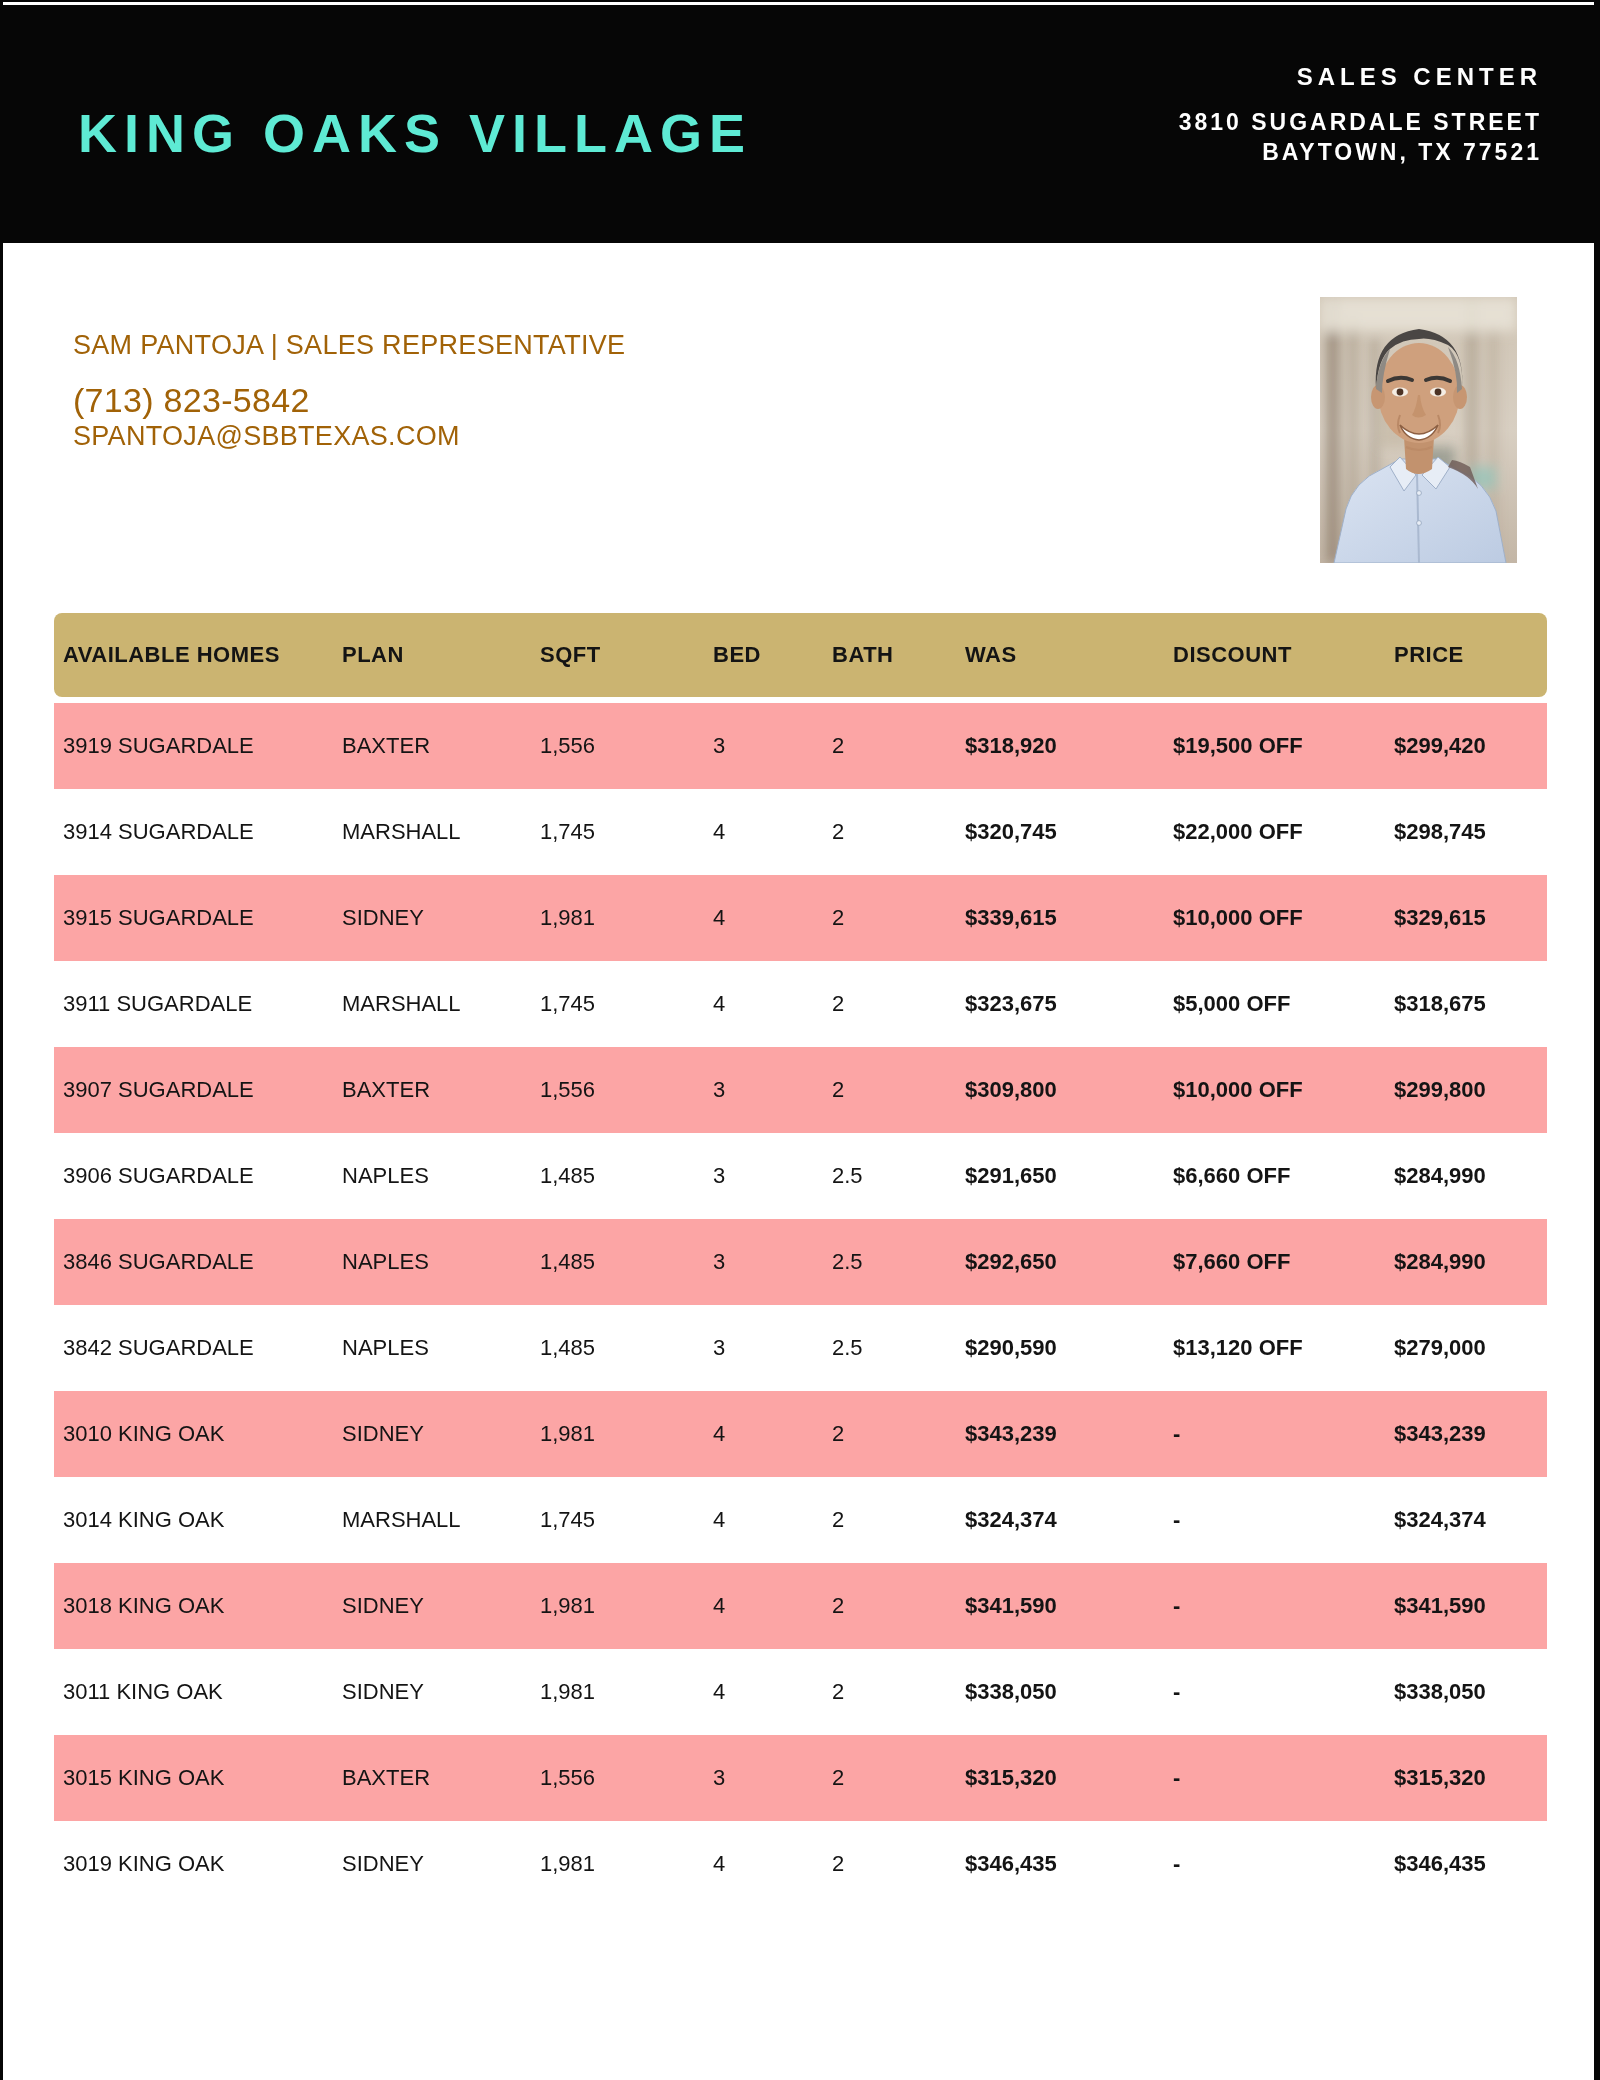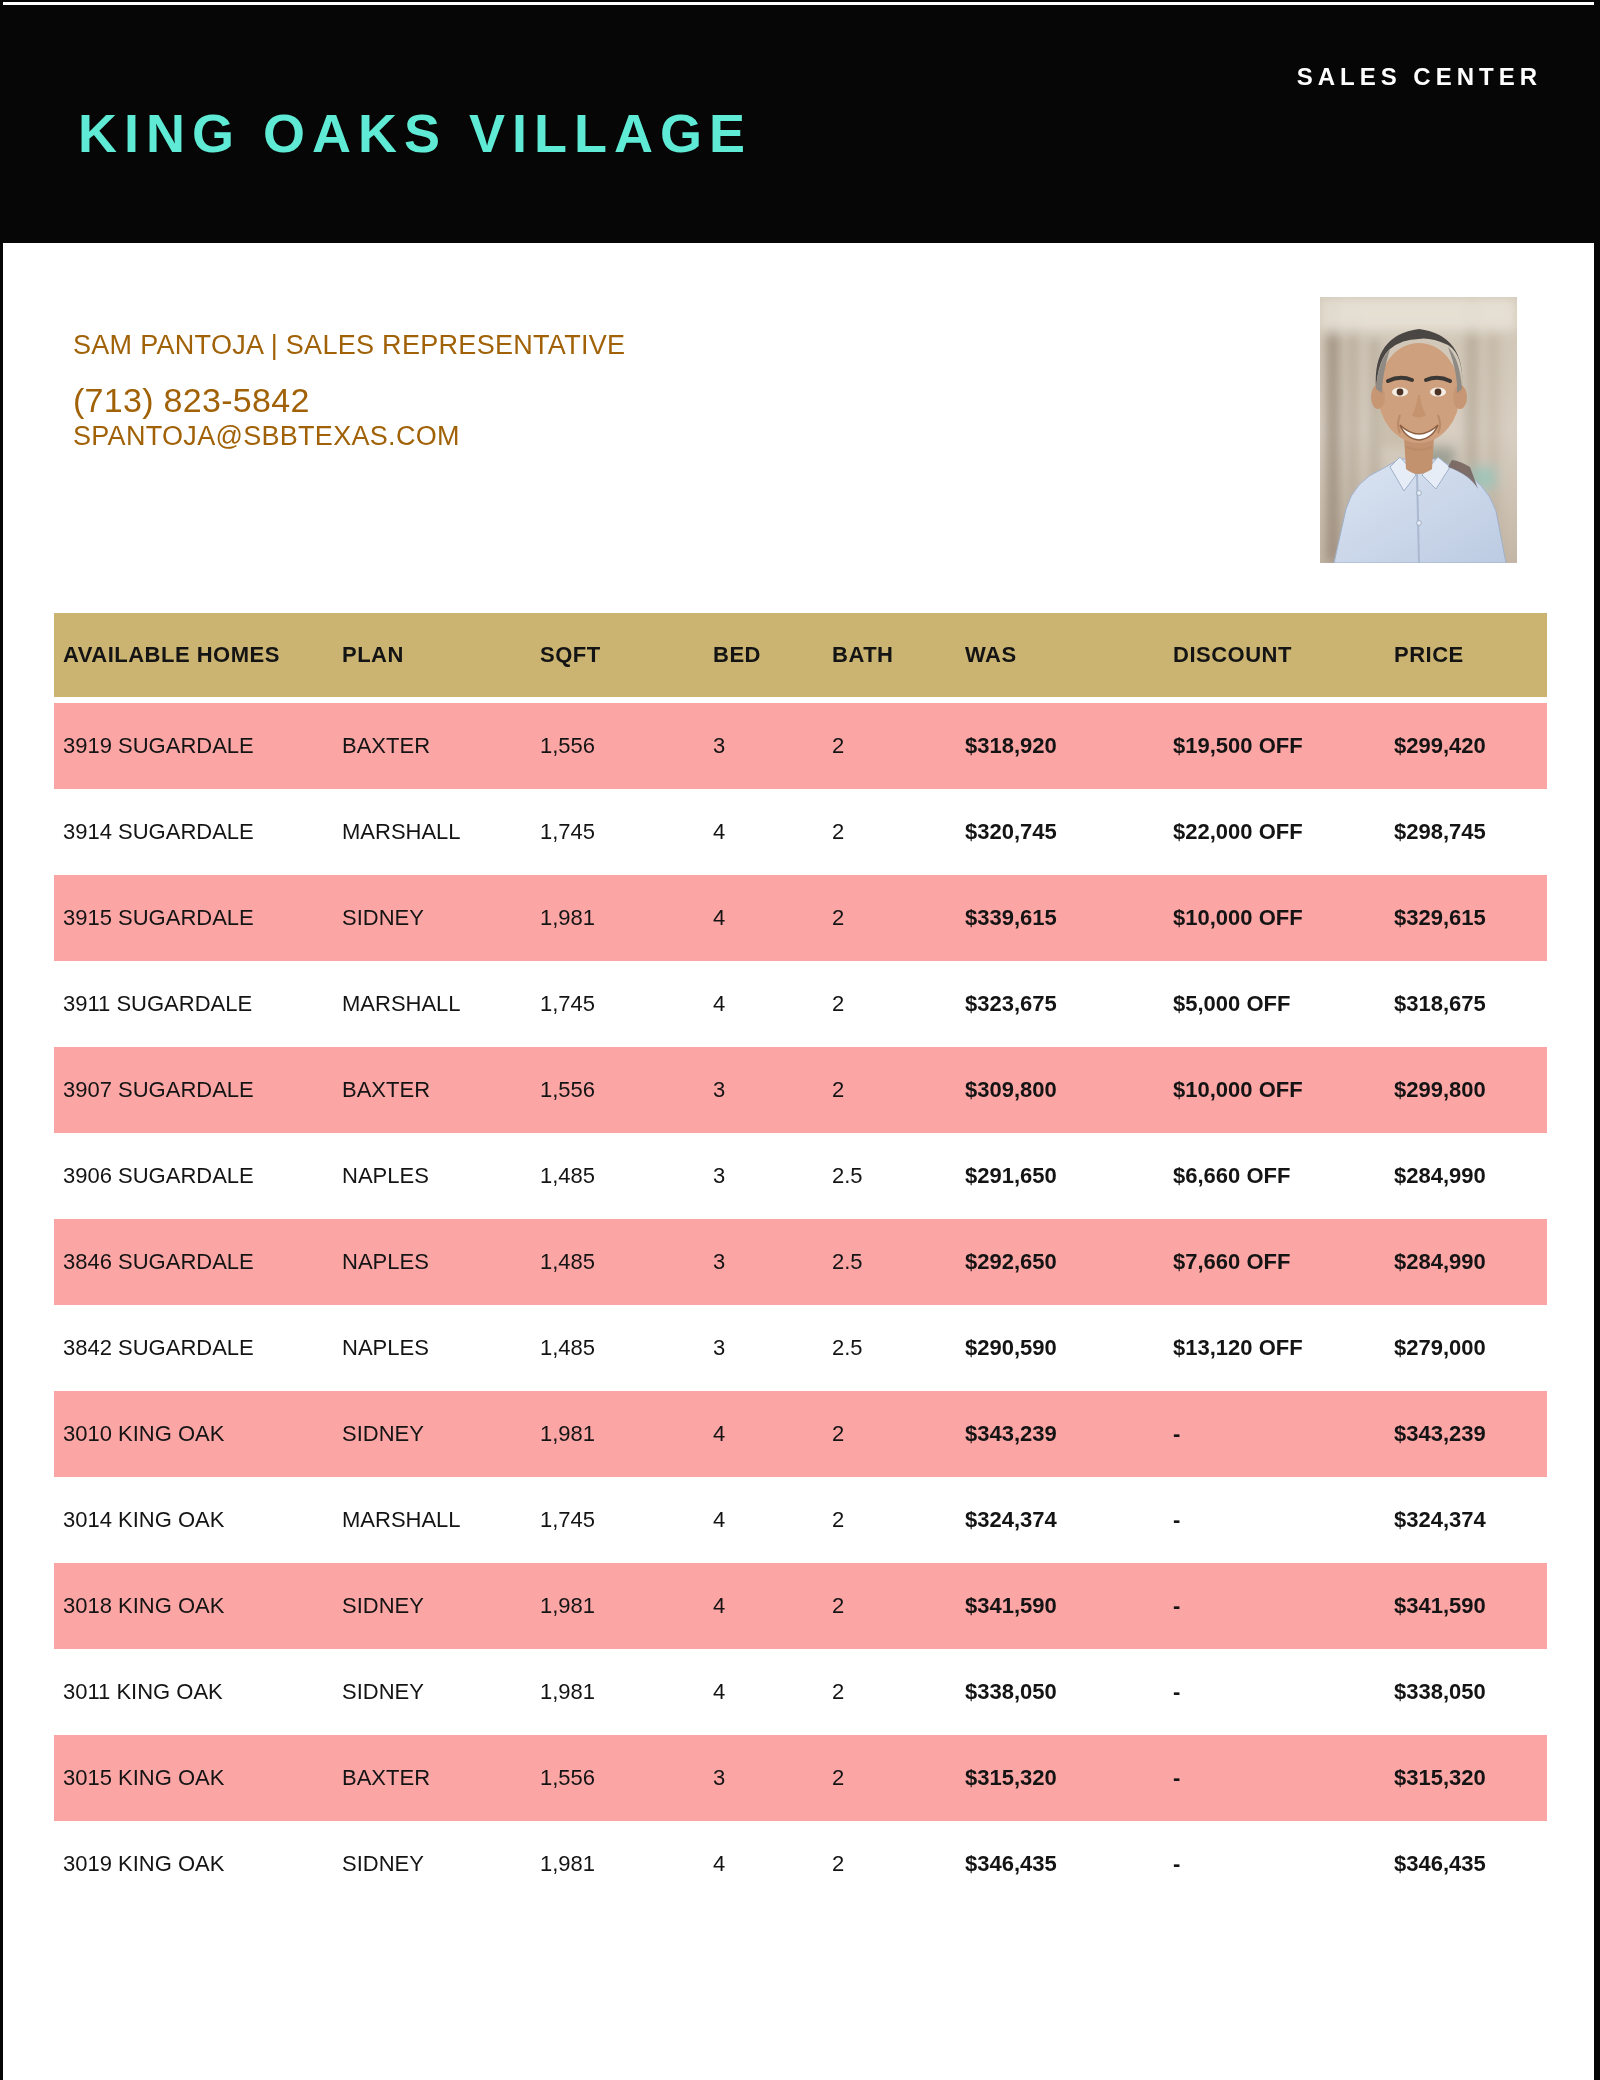--- a/index.html
+++ b/index.html
@@ -33,38 +33,42 @@
   
   #agent-photo{position:absolute;left:1320px;top:297px;width:197px;height:266px;overflow:hidden;}
   #agent-photo svg{display:block;}
 
   
   #homes-table{position:absolute;left:54px;top:613px;width:1493px;}
   .t-row{
     display:grid;grid-template-columns:279px 198px 173px 119px 133px 208px 221px 153px;
     align-items:center;padding-left:9px;box-sizing:border-box;width:1493px;
   }
-  #table-header{height:84px;background:#cbb471;font-weight:700;font-size:22px;letter-spacing:.5px;}
+  #table-header{height:84px;background:#cbb471;font-weight:700;font-size:22px;letter-spacing:.5px;border-radius:8px;}
   #table-body{margin-top:6px;}
   .data-row{height:86px;font-size:22px;}
   .data-row.alt{background:#fca5a5;}
   .cell{white-space:nowrap;font-weight:400;}
   .cell.money{font-weight:700;}
 </style>
 </head>
 <body>
 
 <div id="page">
 
   <div class="edge" id="edge-top"></div>
 
   <div id="masthead">
     <div id="community-title">KING OAKS VILLAGE</div>
     <div id="masthead-right">
       <div id="sales-center-label">SALES CENTER</div>
+      <div id="sales-center-address">
+        <div>3810 SUGARDALE STREET</div>
+        <div>BAYTOWN, TX 77521</div>
+      </div>
     </div>
   </div>
 
   <div class="agent-line" id="agent-name">SAM PANTOJA | SALES REPRESENTATIVE</div>
   <div class="agent-line" id="agent-phone">(713) 823-5842</div>
   <div class="agent-line" id="agent-email">SPANTOJA@SBBTEXAS.COM</div>
 
   <div id="agent-photo">
     <svg width="197" height="266" viewBox="0 0 197 266" xmlns="http://www.w3.org/2000/svg">
       <defs>

